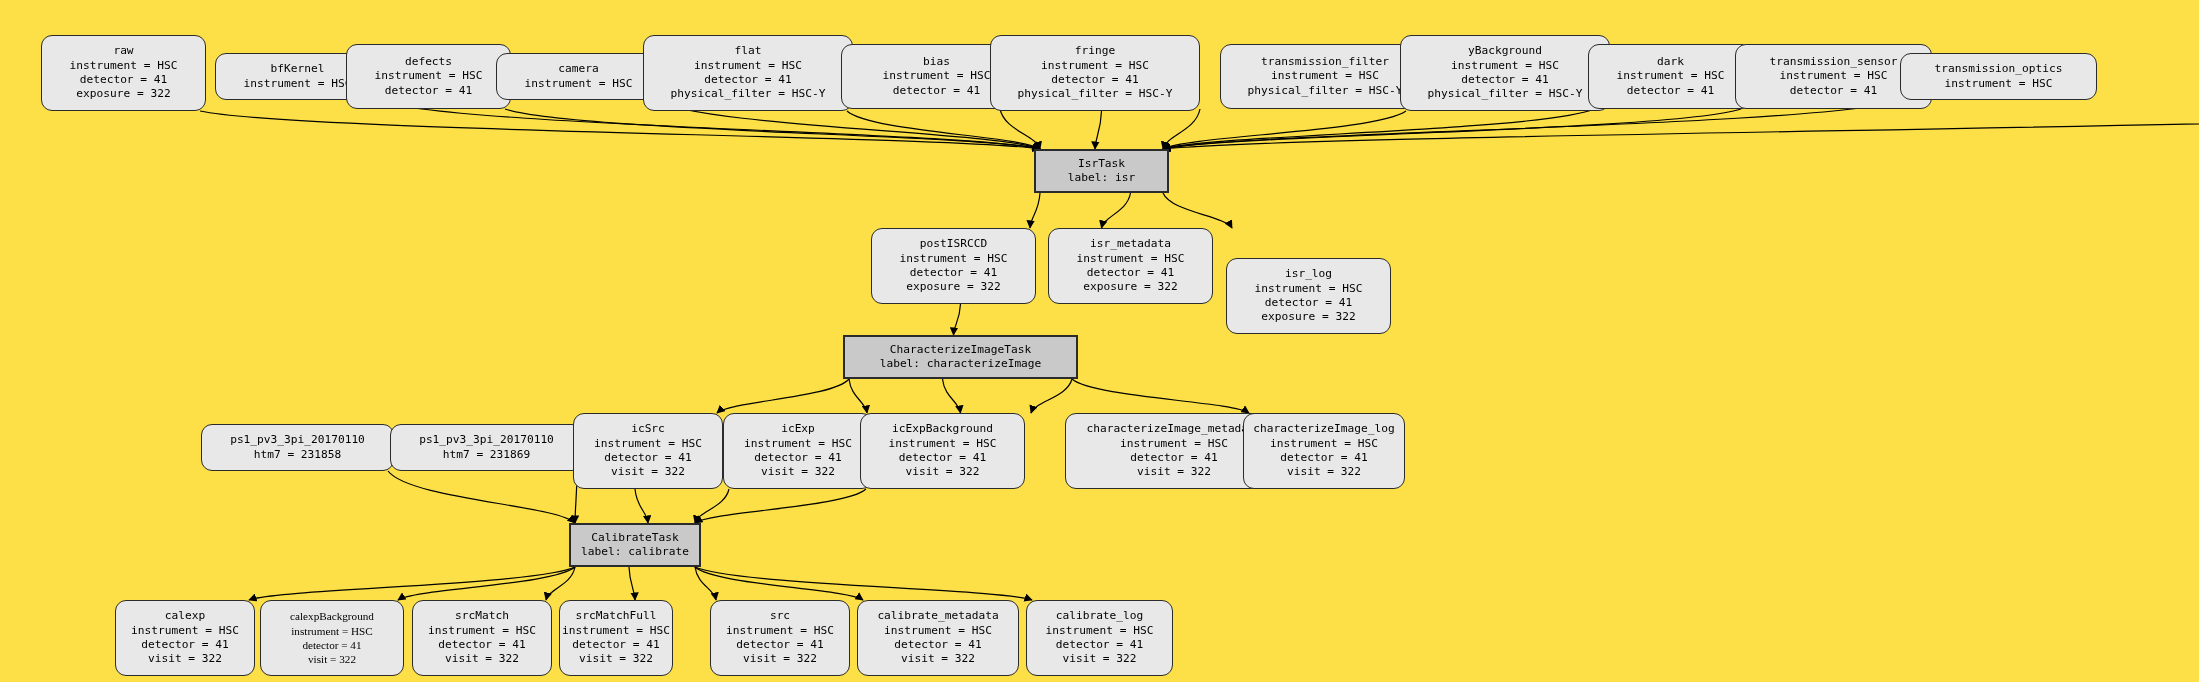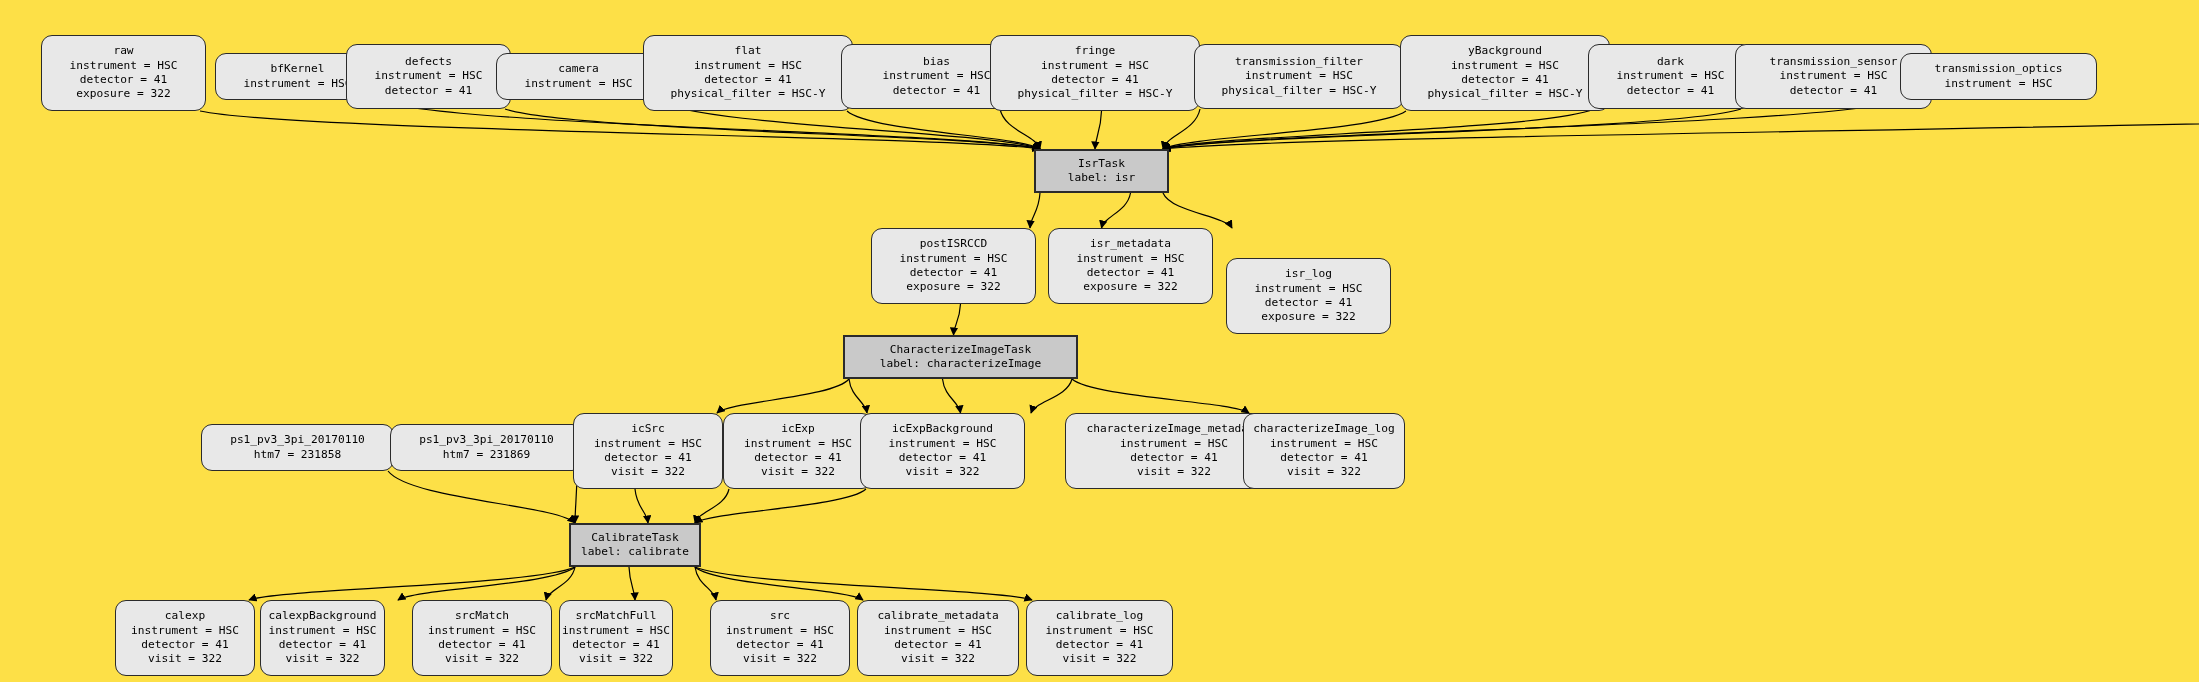--- a/index.html
+++ b/index.html
@@ -132,21 +132,21 @@
         <span class="line title">bias</span>
         <span class="line">instrument = HSC</span>
         <span class="line">detector = 41</span>
       </div>
       <div class="node dataset" style="left: 990px; top: 35px; width: 210px; height: 76px;">
         <span class="line title">fringe</span>
         <span class="line">instrument = HSC</span>
         <span class="line">detector = 41</span>
         <span class="line">physical_filter = HSC-Y</span>
       </div>
-      <div class="node dataset" style="left: 1194px; top: 44px; width: 210px; height: 65px;">
+      <div class="node dataset" style="left: 1220px; top: 44px; width: 210px; height: 65px;">
         <span class="line title">transmission_filter</span>
         <span class="line">instrument = HSC</span>
         <span class="line">physical_filter = HSC-Y</span>
       </div>
       <div class="node dataset" style="left: 1400px; top: 35px; width: 210px; height: 76px;">
         <span class="line title">yBackground</span>
         <span class="line">instrument = HSC</span>
         <span class="line">detector = 41</span>
         <span class="line">physical_filter = HSC-Y</span>
       </div>
@@ -231,21 +231,21 @@
       <div class="node task" style="left: 569px; top: 523px; width: 132px; height: 44px;">
         <span class="line title">CalibrateTask</span>
         <span class="line">label: calibrate</span>
       </div>
       <div class="node dataset" style="left: 115px; top: 600px; width: 140px; height: 76px; text-align: center;">
         <span class="line title">calexp</span>
         <span class="line">instrument = HSC</span>
         <span class="line">detector = 41</span>
         <span class="line">visit = 322</span>
       </div>
-      <div class="node dataset" style="left: 260px; top: 600px; width: 125px; height: 76px;">
+      <div class="node dataset" style="left: 260px; top: 600px; width: 144px; height: 76px; font-family: Liberation Serif, serif;">
         <span class="line title">calexpBackground</span>
         <span class="line">instrument = HSC</span>
         <span class="line">detector = 41</span>
         <span class="line">visit = 322</span>
       </div>
       <div class="node dataset" style="left: 412px; top: 600px; width: 140px; height: 76px;">
         <span class="line title">srcMatch</span>
         <span class="line">instrument = HSC</span>
         <span class="line">detector = 41</span>
         <span class="line">visit = 322</span>

